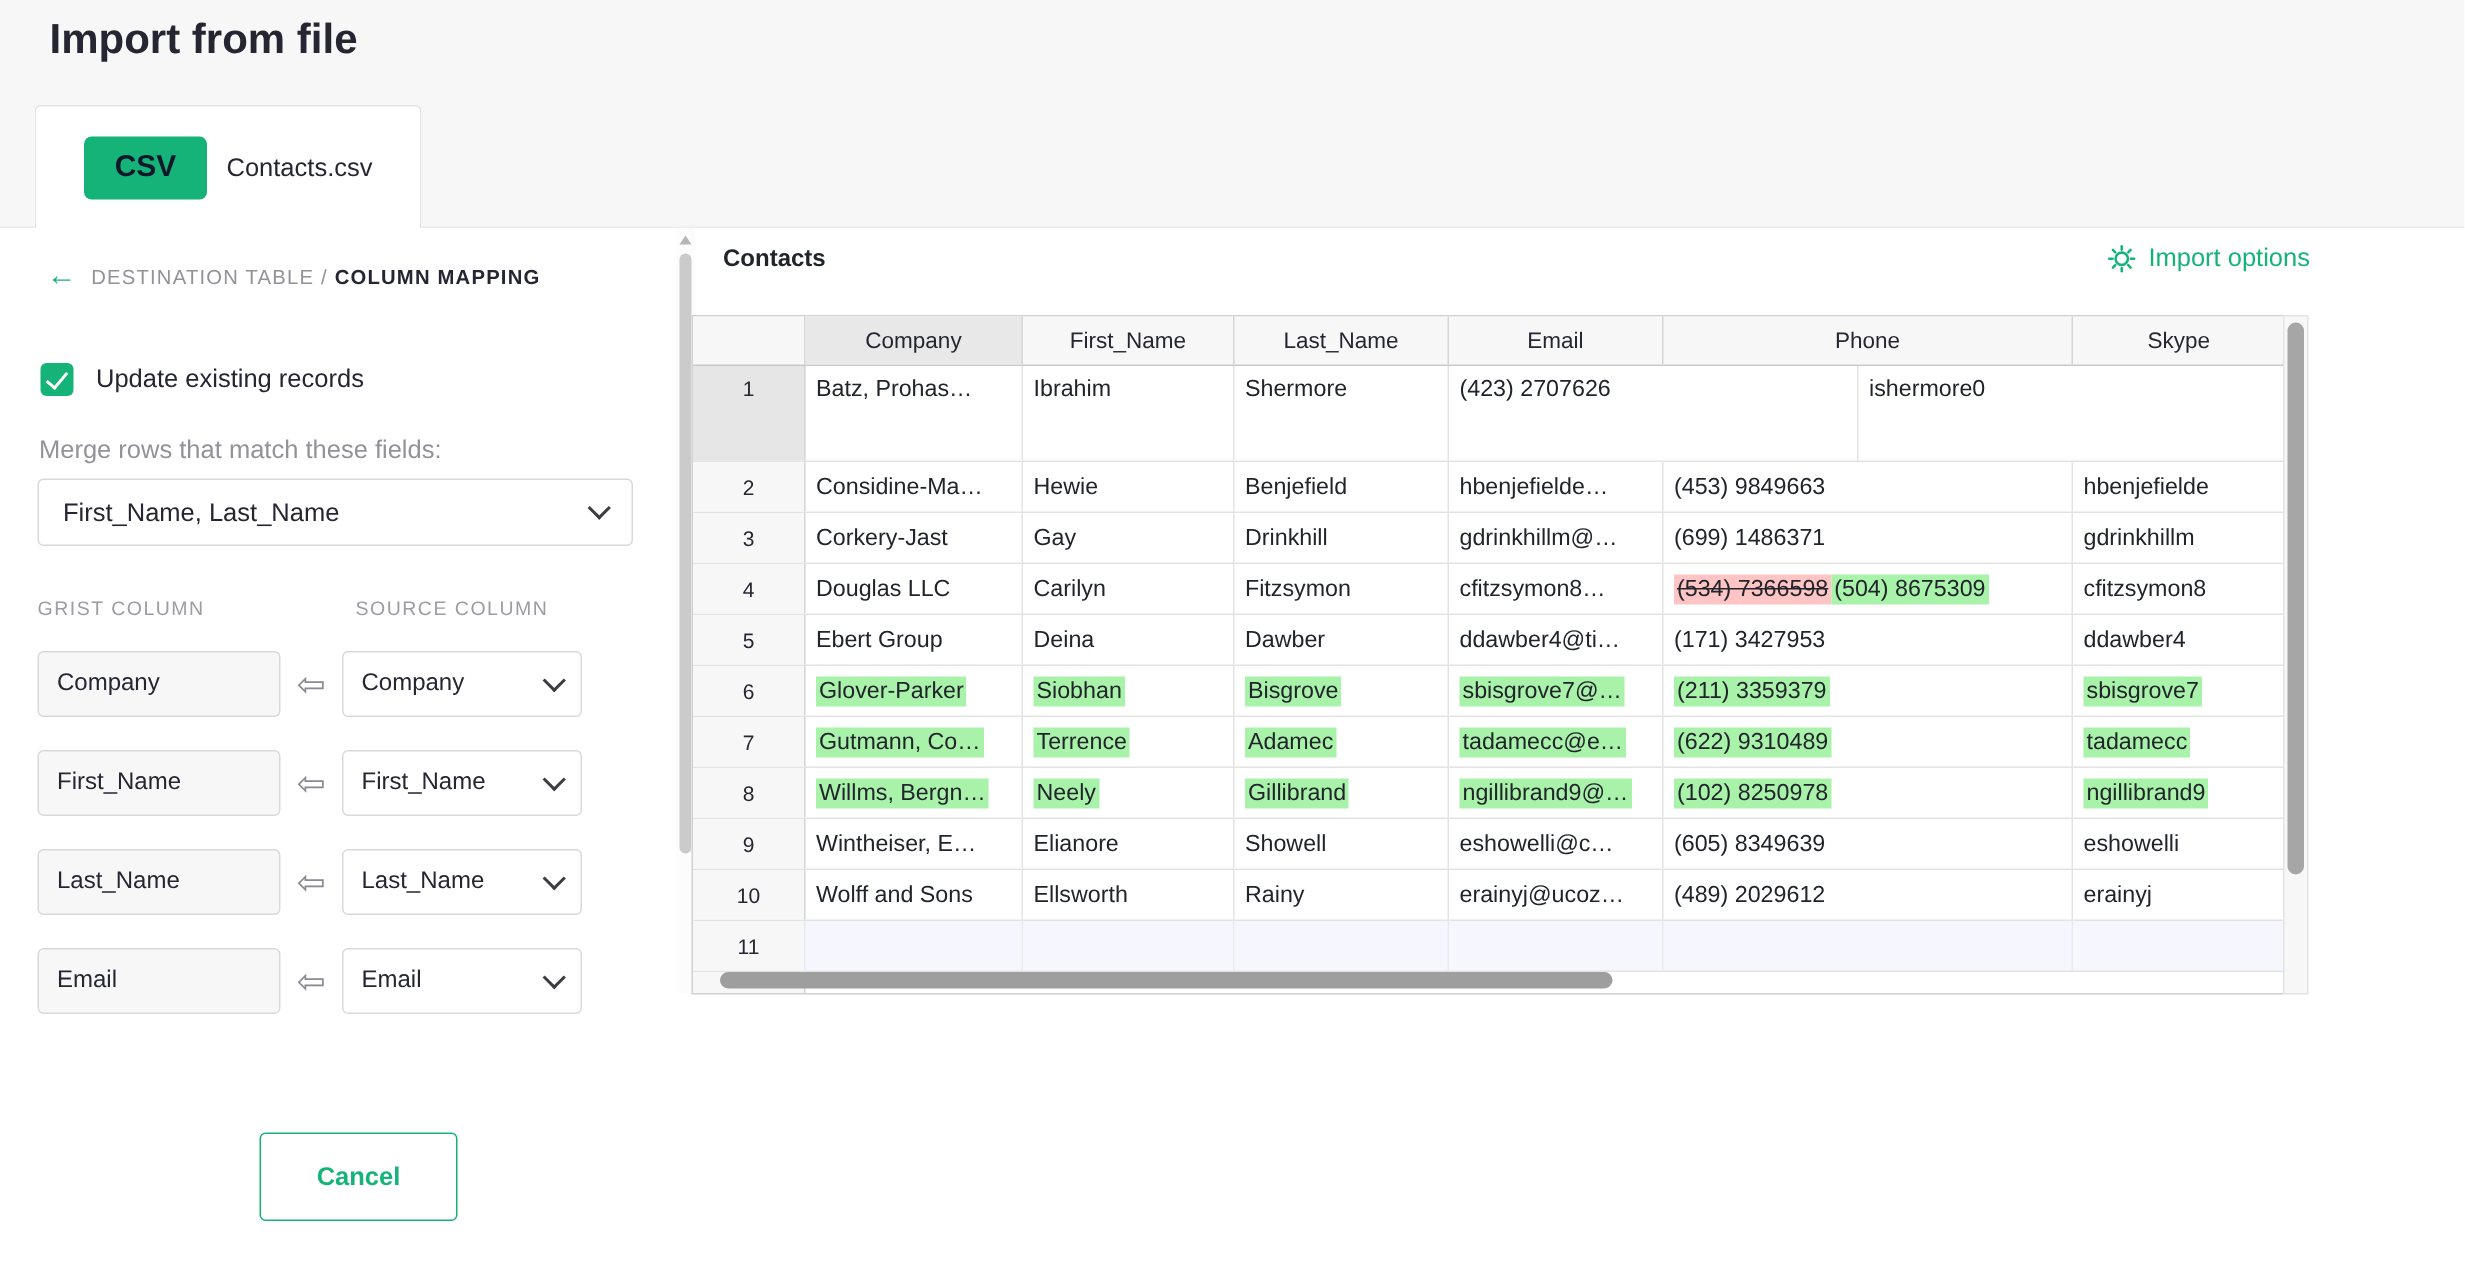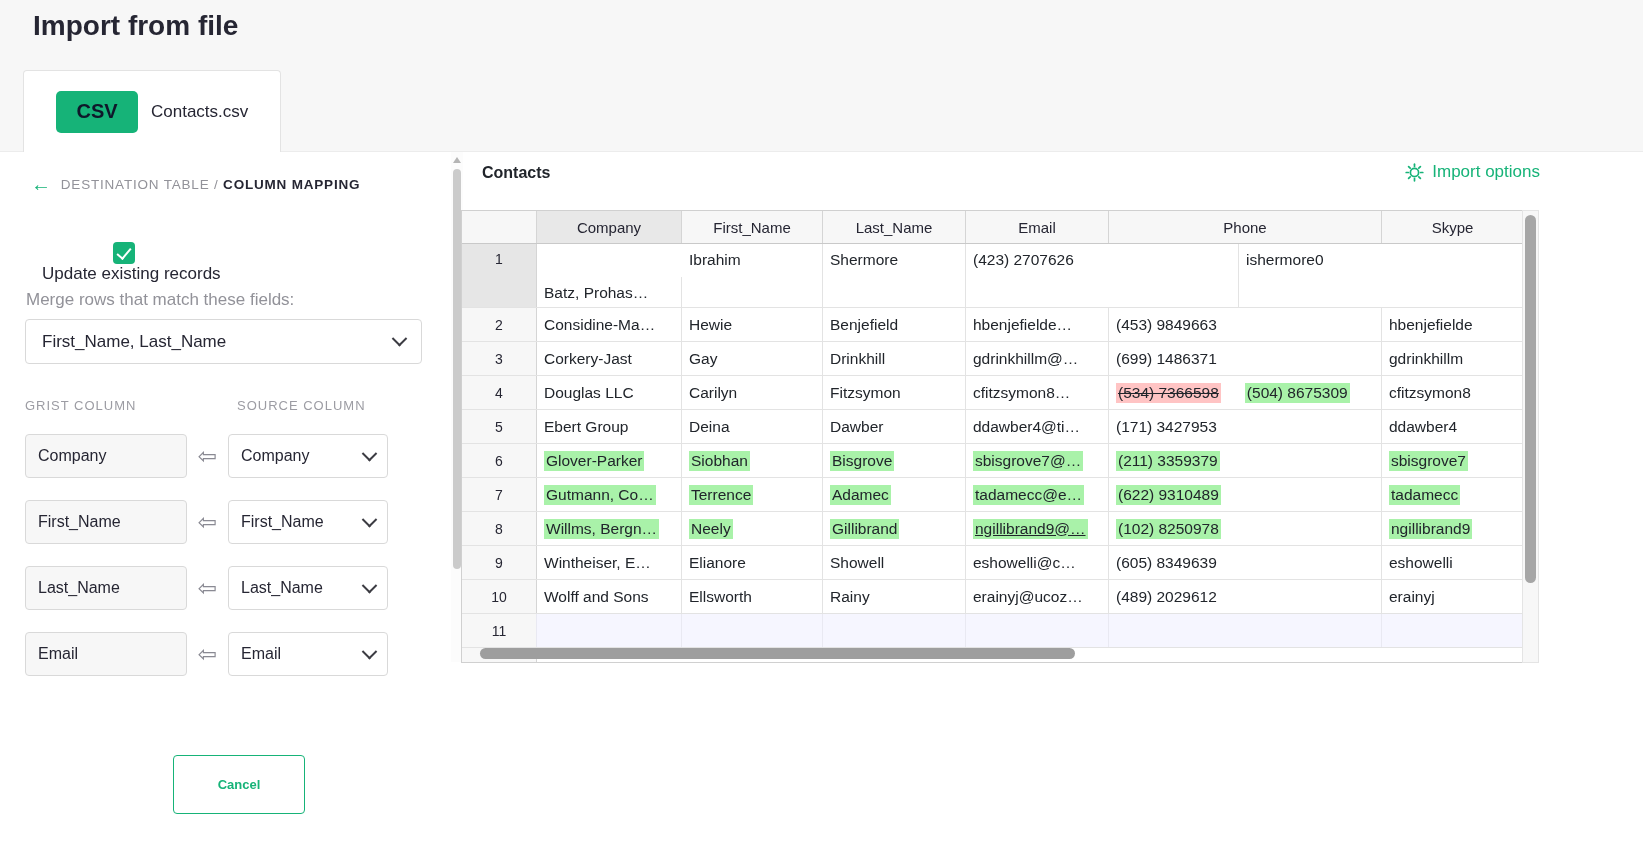--- a/index.html
+++ b/index.html
@@ -16,21 +16,21 @@
   .csv-badge{margin-left:32px;width:82px;height:42px;background:#16b378;border-radius:5px;color:#0f172a;
              font-weight:bold;font-size:20px;display:flex;align-items:center;justify-content:center;}
   .tab-filename{margin-left:13px;font-size:17px;color:#262633;}
 
   
   .left-panel{position:absolute;left:0;top:152px;width:450px;height:694px;background:#fff;}
   .breadcrumb{position:absolute;left:31px;top:22px;display:flex;align-items:center;
               font-size:13.5px;letter-spacing:.8px;color:#929299;white-space:pre;}
   .back-arrow{color:#16b378;font-size:20px;margin-right:9px;line-height:1;}
   .crumb-current{color:#262633;font-weight:600;}
-  .checkbox-row{position:absolute;left:27px;top:90px;display:flex;align-items:center;flex-direction:column;}
+  .checkbox-row{position:absolute;left:27px;top:90px;display:flex;align-items:center;}
   .checkbox{width:22px;height:22px;background:#16b378;border-radius:4px;position:relative;flex:none;}
   .checkbox::after{content:"";position:absolute;left:7px;top:3px;width:6px;height:12px;
                    border:solid #fff;border-width:0 2.5px 2.5px 0;transform:rotate(40deg);}
   .checkbox-label{margin-left:15px;font-size:17px;color:#262633;}
   .merge-label{position:absolute;left:26px;top:138px;font-size:17px;color:#929299;}
   .merge-select{position:absolute;left:25px;top:167px;width:397px;height:45px;box-sizing:border-box;
                 background:#fff;border:1px solid #d9d9d9;border-radius:4px;display:flex;
                 align-items:center;justify-content:space-between;padding:0 16px;font-size:17px;}
   .chevron{width:9px;height:9px;border-right:2px solid #3c3c43;border-bottom:2px solid #3c3c43;
            transform:rotate(45deg) translate(-2px,-2px);flex:none;}
@@ -42,21 +42,21 @@
   .grist-input{width:162px;height:44px;box-sizing:border-box;background:#f7f7f7;border:1px solid #d9d9d9;
                border-radius:4px;display:flex;align-items:center;padding:0 12px;font-size:16px;flex:none;}
   .map-arrow{width:41px;text-align:center;color:#8a8a93;font-size:23px;flex:none;line-height:1;}
   .source-select{width:160px;height:44px;box-sizing:border-box;background:#fff;border:1px solid #d9d9d9;
                  border-radius:4px;display:flex;align-items:center;justify-content:space-between;
                  padding:0 12px;font-size:16px;flex:none;}
   .import-btn{position:absolute;left:26px;top:603px;width:127px;height:59px;background:#16b378;
               border:none;border-radius:4px;color:#fff;font-weight:bold;font-size:17px;
               font-family:inherit;cursor:pointer;}
   .cancel-btn{position:absolute;left:173px;top:603px;width:132px;height:59px;background:#fff;
-              border:1px solid #16b378;border-radius:4px;color:#16b378;font-weight:bold;font-size:13px;
+              border:1px solid #16b378;border-radius:4px;color:#16b378;font-weight:bold;font-size:17px;
               font-family:inherit;cursor:pointer;}
 
   
   .left-scroll{position:absolute;left:451px;top:152px;width:12px;height:510px;background:#fcfcfc;}
   .left-scroll .arrow-up{position:absolute;top:5px;left:2px;width:0;height:0;
                          border-left:4px solid transparent;border-right:4px solid transparent;
                          border-bottom:6px solid #b5b5b5;}
   .left-scroll .thumb{position:absolute;top:17px;left:2px;width:8px;height:400px;
                       background:#cbcbcb;border-radius:4px;}
 
@@ -194,21 +194,21 @@
         <div class="h-cell" style="width: 75px;"></div>
         <div class="h-cell sel" style="width: 145px;">Company</div>
         <div class="h-cell" style="width: 141px;">First_Name</div>
         <div class="h-cell" style="width: 143px;">Last_Name</div>
         <div class="h-cell" style="width: 143px;">Email</div>
         <div class="h-cell" style="width: 273px;">Phone</div>
         <div class="h-cell" style="width: 141px;">Skype</div>
       </div>
       <div class="t-row tall">
         <div class="c rownum sel" style="width: 75px;">1</div>
-        <div class="c" style="width: 145px; margin-top: 33px;">
+        <div class="c" style="width: 145px;">
           <span>Batz, Prohas…</span>
         </div>
         <div class="c" style="width: 141px;">
           <span>Ibrahim</span>
         </div>
         <div class="c" style="width: 143px;">
           <span>Shermore</span>
         </div>
         <div class="c" style="width: 273px;">
           <span>(423) 2707626</span>
@@ -266,21 +266,21 @@
         </div>
         <div class="c" style="width: 141px;">
           <span>Carilyn</span>
         </div>
         <div class="c" style="width: 143px;">
           <span>Fitzsymon</span>
         </div>
         <div class="c" style="width: 143px;">
           <span>cfitzsymon8…</span>
         </div>
-        <div class="c" style="width: 273px; gap: 24px;">
+        <div class="c" style="width: 273px;">
           <span class="hl-removed">(534) 7366598</span>
           <span class="hl-added">(504) 8675309</span>
         </div>
         <div class="c" style="width: 141px;">
           <span>cfitzsymon8</span>
         </div>
       </div>
       <div class="t-row">
         <div class="c rownum" style="width: 75px;">5</div>
         <div class="c" style="width: 145px;">
@@ -348,21 +348,21 @@
         <div class="c rownum" style="width: 75px;">8</div>
         <div class="c" style="width: 145px;">
           <span class="hl-added">Willms, Bergn…</span>
         </div>
         <div class="c" style="width: 141px;">
           <span class="hl-added">Neely</span>
         </div>
         <div class="c" style="width: 143px;">
           <span class="hl-added">Gillibrand</span>
         </div>
-        <div class="c" style="width: 143px; text-decoration: underline;">
+        <div class="c" style="width: 143px;">
           <span class="hl-added">ngillibrand9@…</span>
         </div>
         <div class="c" style="width: 273px;">
           <span class="hl-added">(102) 8250978</span>
         </div>
         <div class="c" style="width: 141px;">
           <span class="hl-added">ngillibrand9</span>
         </div>
       </div>
       <div class="t-row">

